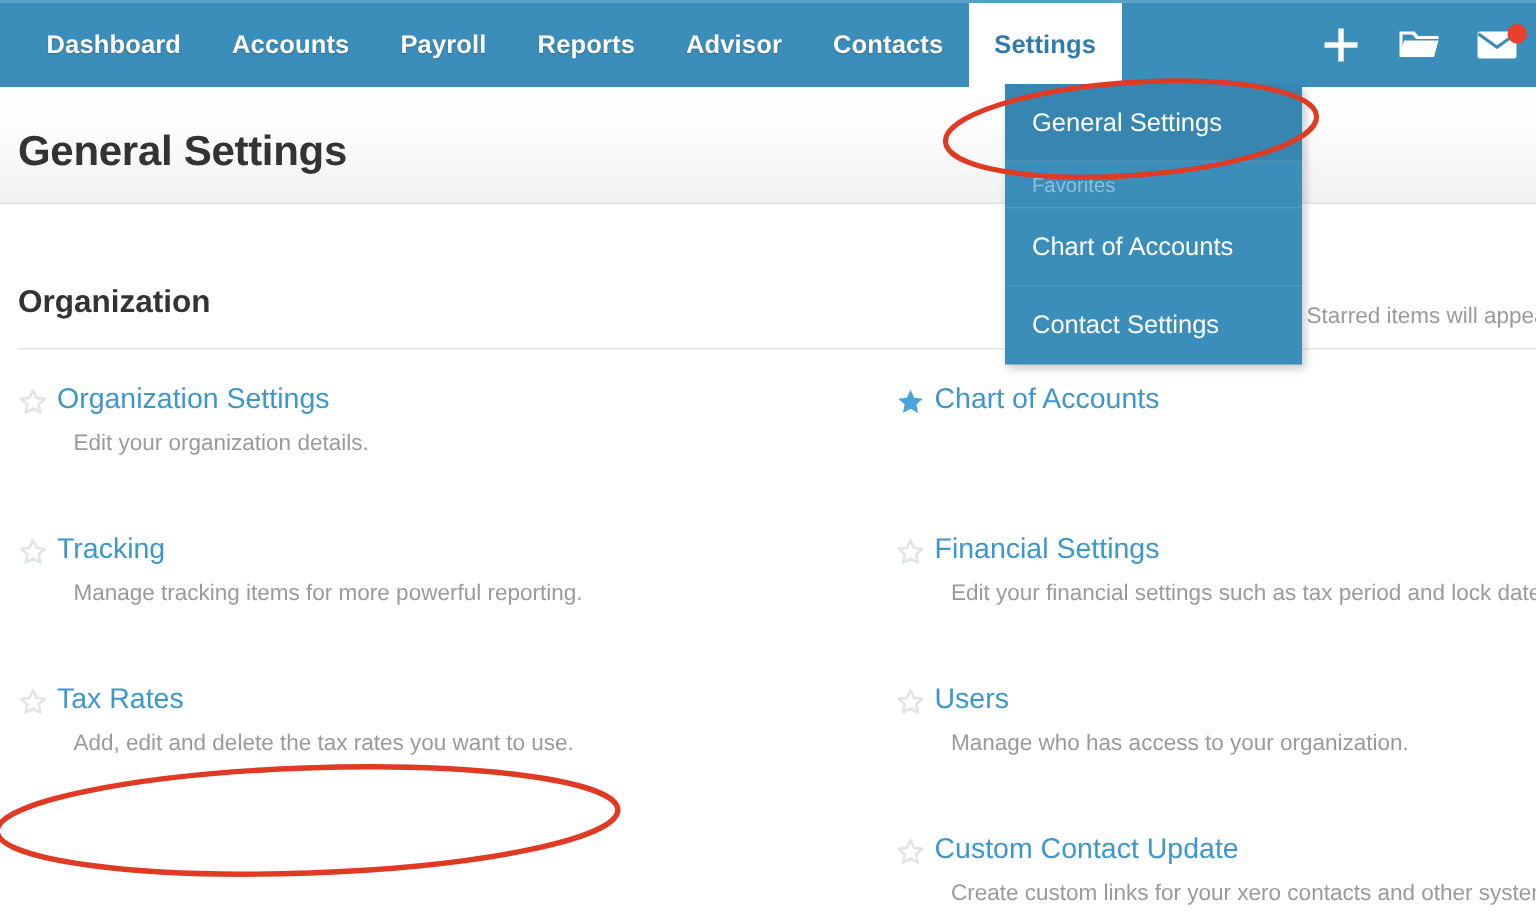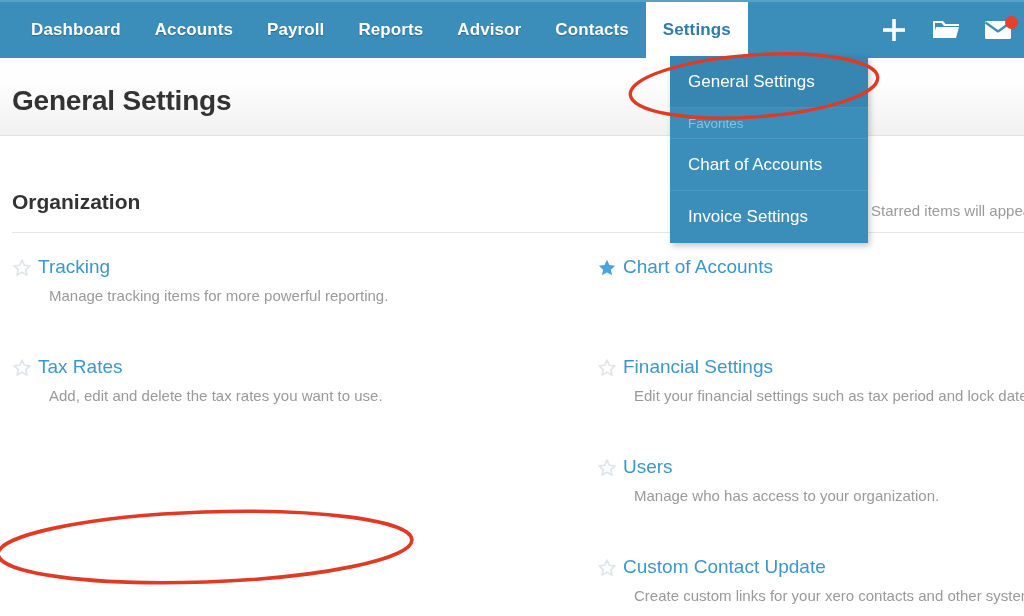--- a/index.html
+++ b/index.html
@@ -287,39 +287,48 @@
         </svg>
         <span class="badge-dot"></span>
       </div>
     </div>
   </div>
 
   <div id="settings-dropdown">
     <div class="dd-item selected">General Settings</div>
     <div class="dd-section">Favorites</div>
     <div class="dd-item">Chart of Accounts</div>
-    <div class="dd-item">Invoice Settings</div>
+    <div class="dd-item">Contact Settings</div>
   </div>
 
   <div id="page-header">
     <div id="page-title">General Settings</div>
   </div>
 
   <div id="content">
 
     <div id="section-title">Organization</div>
 
     <div id="section-rule"></div>
 
     <div id="starred-note">Starred items will appea</div>
 
     <div id="grid">
 
       <div class="column" id="col-left">
 
+        <div class="setting-item">
+          <span class="star">
+            <svg width="20" height="20" viewBox="0 0 24 24" aria-hidden="true">
+              <path d="M12 2.6 l2.85 6.1 6.65.75 -4.95 4.5 1.35 6.55 -5.9-3.3 -5.9 3.3 1.35-6.55 -4.95-4.5 6.65-.75 Z" fill="none" stroke="#e0e5e8" stroke-width="2.1" stroke-linejoin="round"></path>
+            </svg>
+          </span>
+          <span class="item-link">Organization Settings</span>
+          <span class="item-desc">Edit your organization details.</span>
+        </div>
 
         <div class="setting-item">
           <span class="star">
             <svg width="20" height="20" viewBox="0 0 24 24" aria-hidden="true">
               <path d="M12 2.6 l2.85 6.1 6.65.75 -4.95 4.5 1.35 6.55 -5.9-3.3 -5.9 3.3 1.35-6.55 -4.95-4.5 6.65-.75 Z" fill="none" stroke="#e0e5e8" stroke-width="2.1" stroke-linejoin="round"></path>
             </svg>
           </span>
           <span class="item-link">Tracking</span>
           <span class="item-desc">Manage tracking items for more powerful reporting.</span>
         </div>

